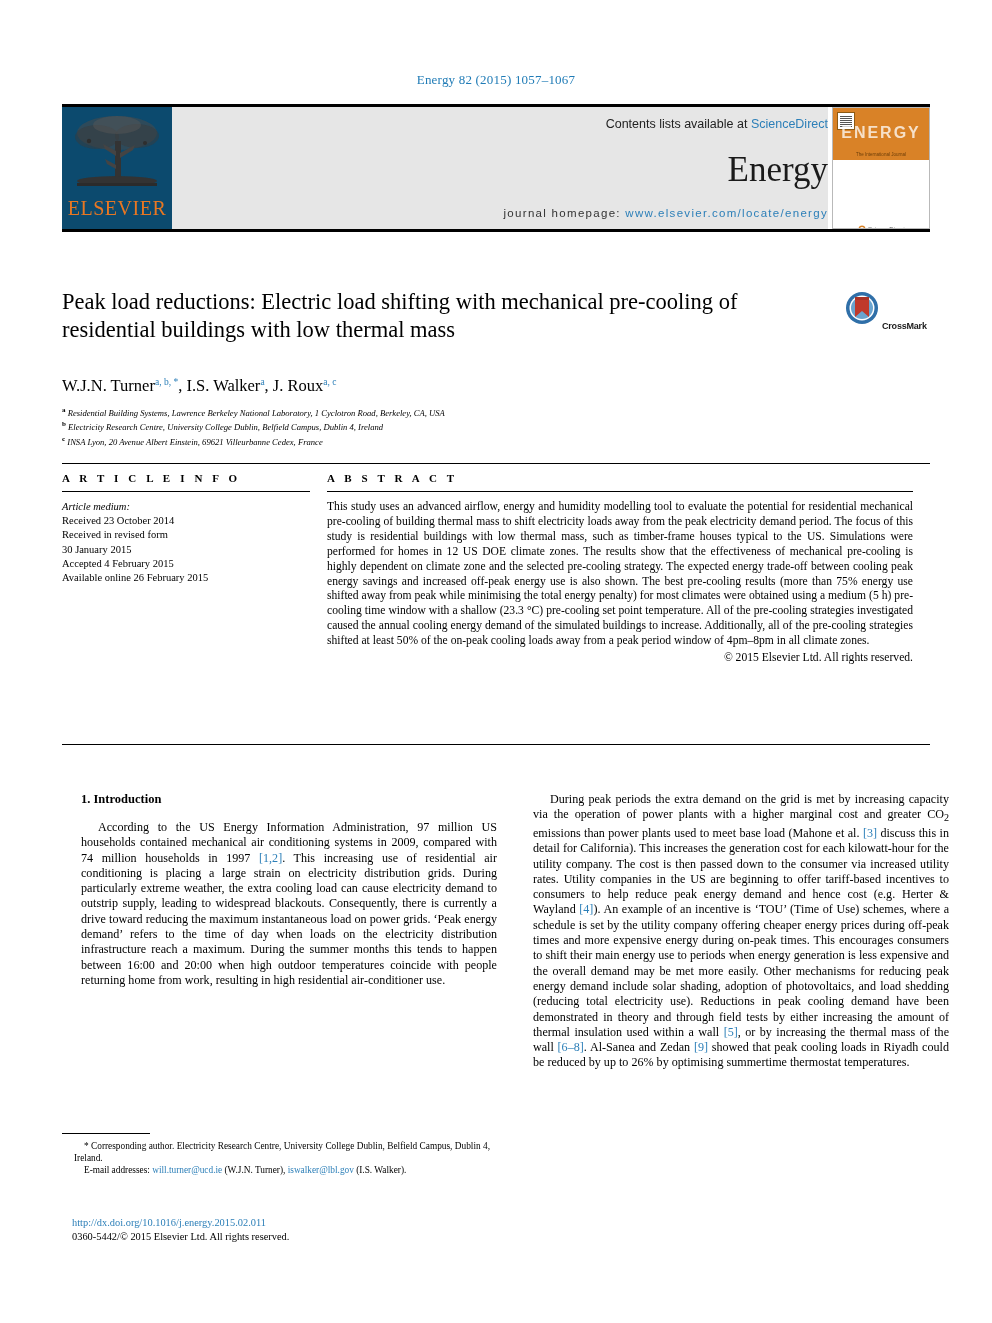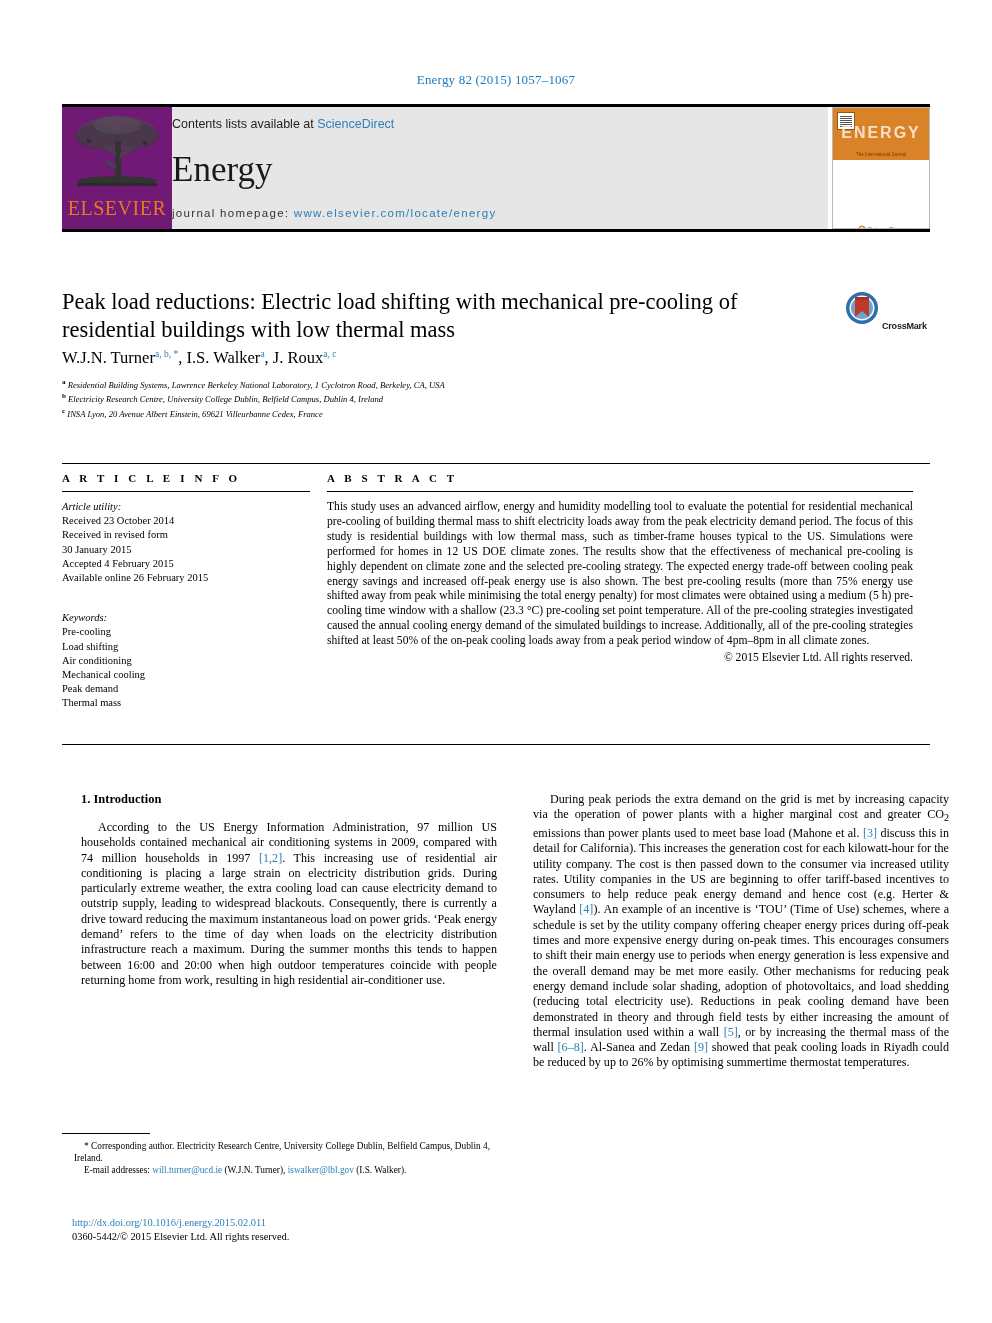--- a/index.html
+++ b/index.html
@@ -21,33 +21,33 @@
     font-size:13px; color:#1f7bb6; letter-spacing:.2px;
   }
 
   
   .masthead {
     position:absolute; left:62px; top:104px; width:868px;
   }
   .rule-top { border-top:3px solid #000; width:868px; }
   .mast-body { display:flex; height:122px; }
   .mast-logo {
-    width:110px; flex:0 0 110px; background:#701a75;
+    width:110px; flex:0 0 110px; background:#0c4a6e;
     display:flex; flex-direction:column; align-items:center; justify-content:flex-start;
     padding-top:4px;
   }
   .tree-svg { width:96px; height:84px; display:block; }
   .elsevier-word {
     font-family:"Liberation Serif", serif;
     font-size:20px; letter-spacing:.5px; color:#E87722; font-weight:400;
     margin-top:2px;
   }
   .mast-center {
     flex:1 1 auto; background:#e6e6e6;
-    display:flex; flex-direction:column; align-items:flex-start; justify-content:space-between;
+    display:flex; flex-direction:column; align-items:flex-end; justify-content:space-between;
     padding:10px 0 10px 0;
   }
   .contents-line {
     font-family:"Liberation Sans", sans-serif;
     font-size:12.5px; color:#222;
   }
   .contents-line a { color:#2c7fb8; text-decoration:none; }
   .journal-name {
     font-family:"Liberation Serif", serif;
     font-size:35px; color:#1a1a1a; line-height:1;
@@ -93,21 +93,21 @@
   .rule-bot { border-top:3px solid #000; width:868px; }
 
   
   .title-block { position:absolute; left:62px; top:288px; width:700px; }
   .art-title {
     font-family:"Liberation Serif", serif;
     font-size:22.5px; line-height:28px; font-weight:400; color:#000;
     margin:0;
   }
   .authors {
-    margin-top:4px;
+    margin-top:32px;
     font-family:"Liberation Serif", serif;
     font-size:16.5px; color:#000;
   }
   .authors sup { color:#2c7fb8; font-size:9.5px; vertical-align:super; }
   .affils { margin-top:9px; }
   .affil {
     font-family:"Liberation Serif", serif;
     font-style:italic; font-size:8.6px; line-height:11.4px; color:#000;
   }
   .affil sup { font-style:normal; font-weight:bold; font-size:7px; }
@@ -277,36 +277,27 @@
       <span class="cm-label">CrossMark</span>
     </div>
   </div>
 
   <div class="rule-info"></div>
   <div class="info-wrap">
 
     <div class="col-info">
       <div class="sec-head">A R T I C L E  I N F O</div>
       <div class="hr-thin info"></div>
-      <div class="hist-label">Article utility:</div>
+      <div class="hist-label">Article medium:</div>
       <div class="hist-line">Received 23 October 2014</div>
       <div class="hist-line">Received in revised form</div>
       <div class="hist-line">30 January 2015</div>
       <div class="hist-line">Accepted 4 February 2015</div>
       <div class="hist-line">Available online 26 February 2015</div>
 
-      <div class="kw-block">
-        <div class="hist-label">Keywords:</div>
-        <div class="kw-line">Pre-cooling</div>
-        <div class="kw-line">Load shifting</div>
-        <div class="kw-line">Air conditioning</div>
-        <div class="kw-line">Mechanical cooling</div>
-        <div class="kw-line">Peak demand</div>
-        <div class="kw-line">Thermal mass</div>
-      </div>
     </div>
 
     <div class="col-abs">
       <div class="sec-head">A B S T R A C T</div>
       <div class="hr-thin abs"></div>
       <div class="abs-text">This study uses an advanced airflow, energy and humidity modelling tool to evaluate the potential for residential mechanical pre-cooling of building thermal mass to shift electricity loads away from the peak electricity demand period. The focus of this study is residential buildings with low thermal mass, such as timber-frame houses typical to the US. Simulations were performed for homes in 12 US DOE climate zones. The results show that the effectiveness of mechanical pre-cooling is highly dependent on climate zone and the selected pre-cooling strategy. The expected energy trade-off between cooling peak energy savings and increased off-peak energy use is also shown. The best pre-cooling results (more than 75% energy use shifted away from peak while minimising the total energy penalty) for most climates were obtained using a medium (5 h) pre-cooling time window with a shallow (23.3 °C) pre-cooling set point temperature. All of the pre-cooling strategies investigated caused the annual cooling energy demand of the simulated buildings to increase. Additionally, all of the pre-cooling strategies shifted at least 50% of the on-peak cooling loads away from a peak period window of 4pm–8pm in all climate zones.</div>
       <div class="abs-copy">© 2015 Elsevier Ltd. All rights reserved.</div>
     </div>
 
   </div>

